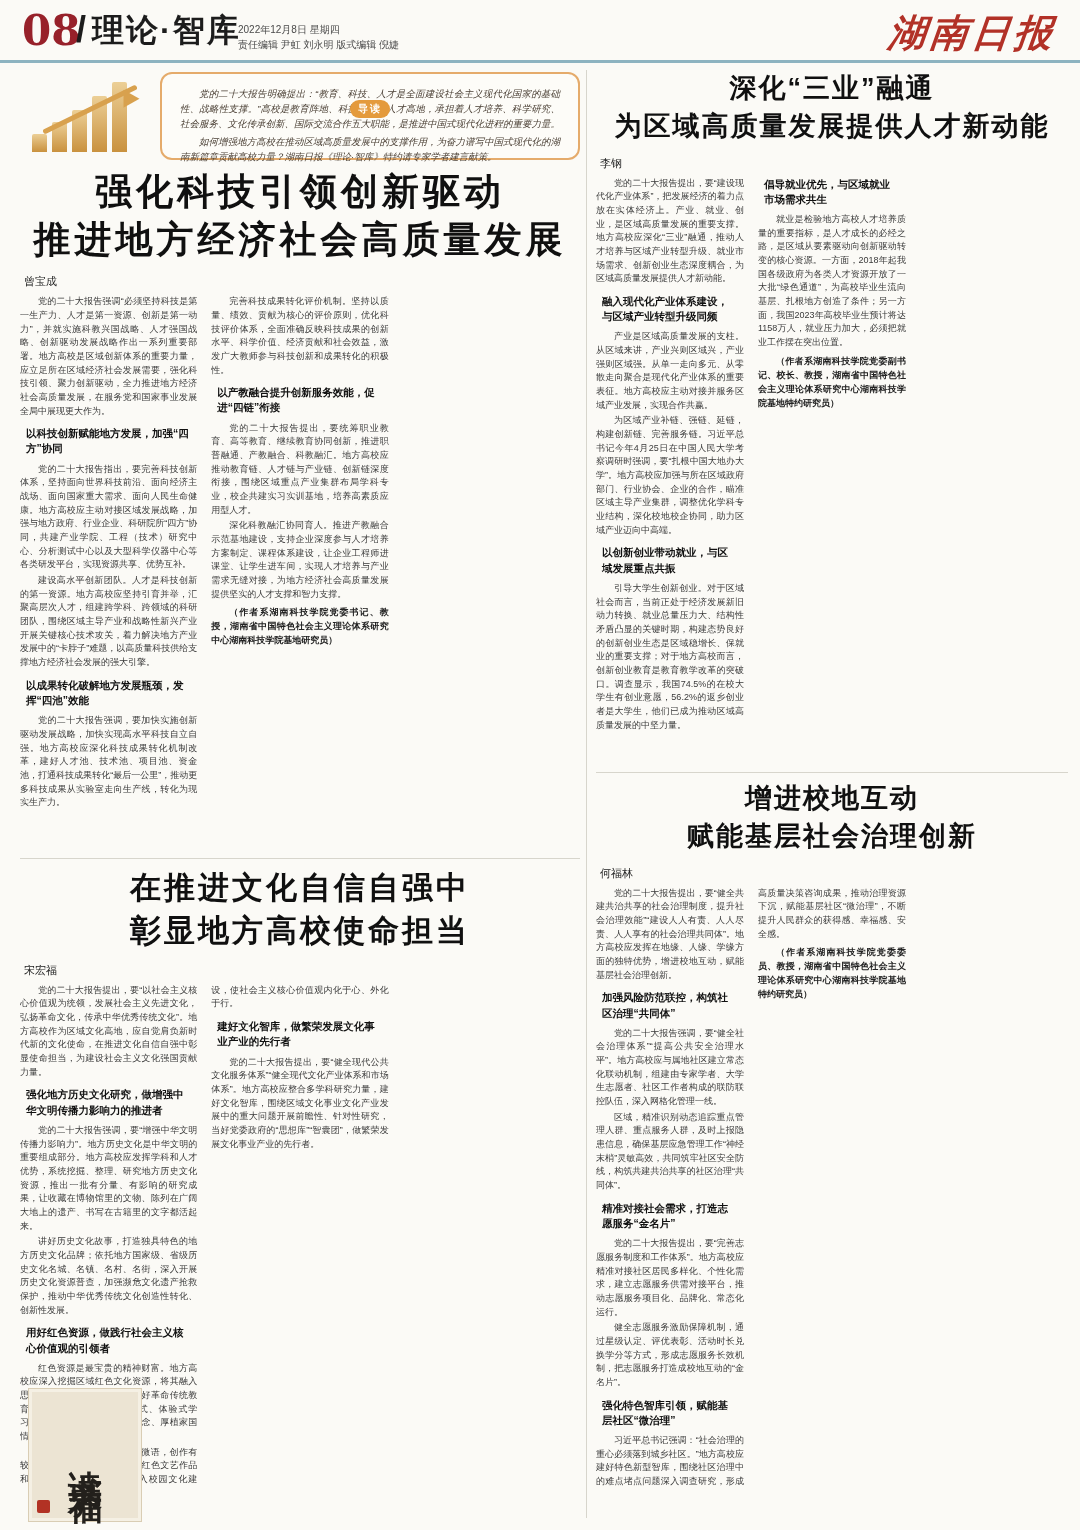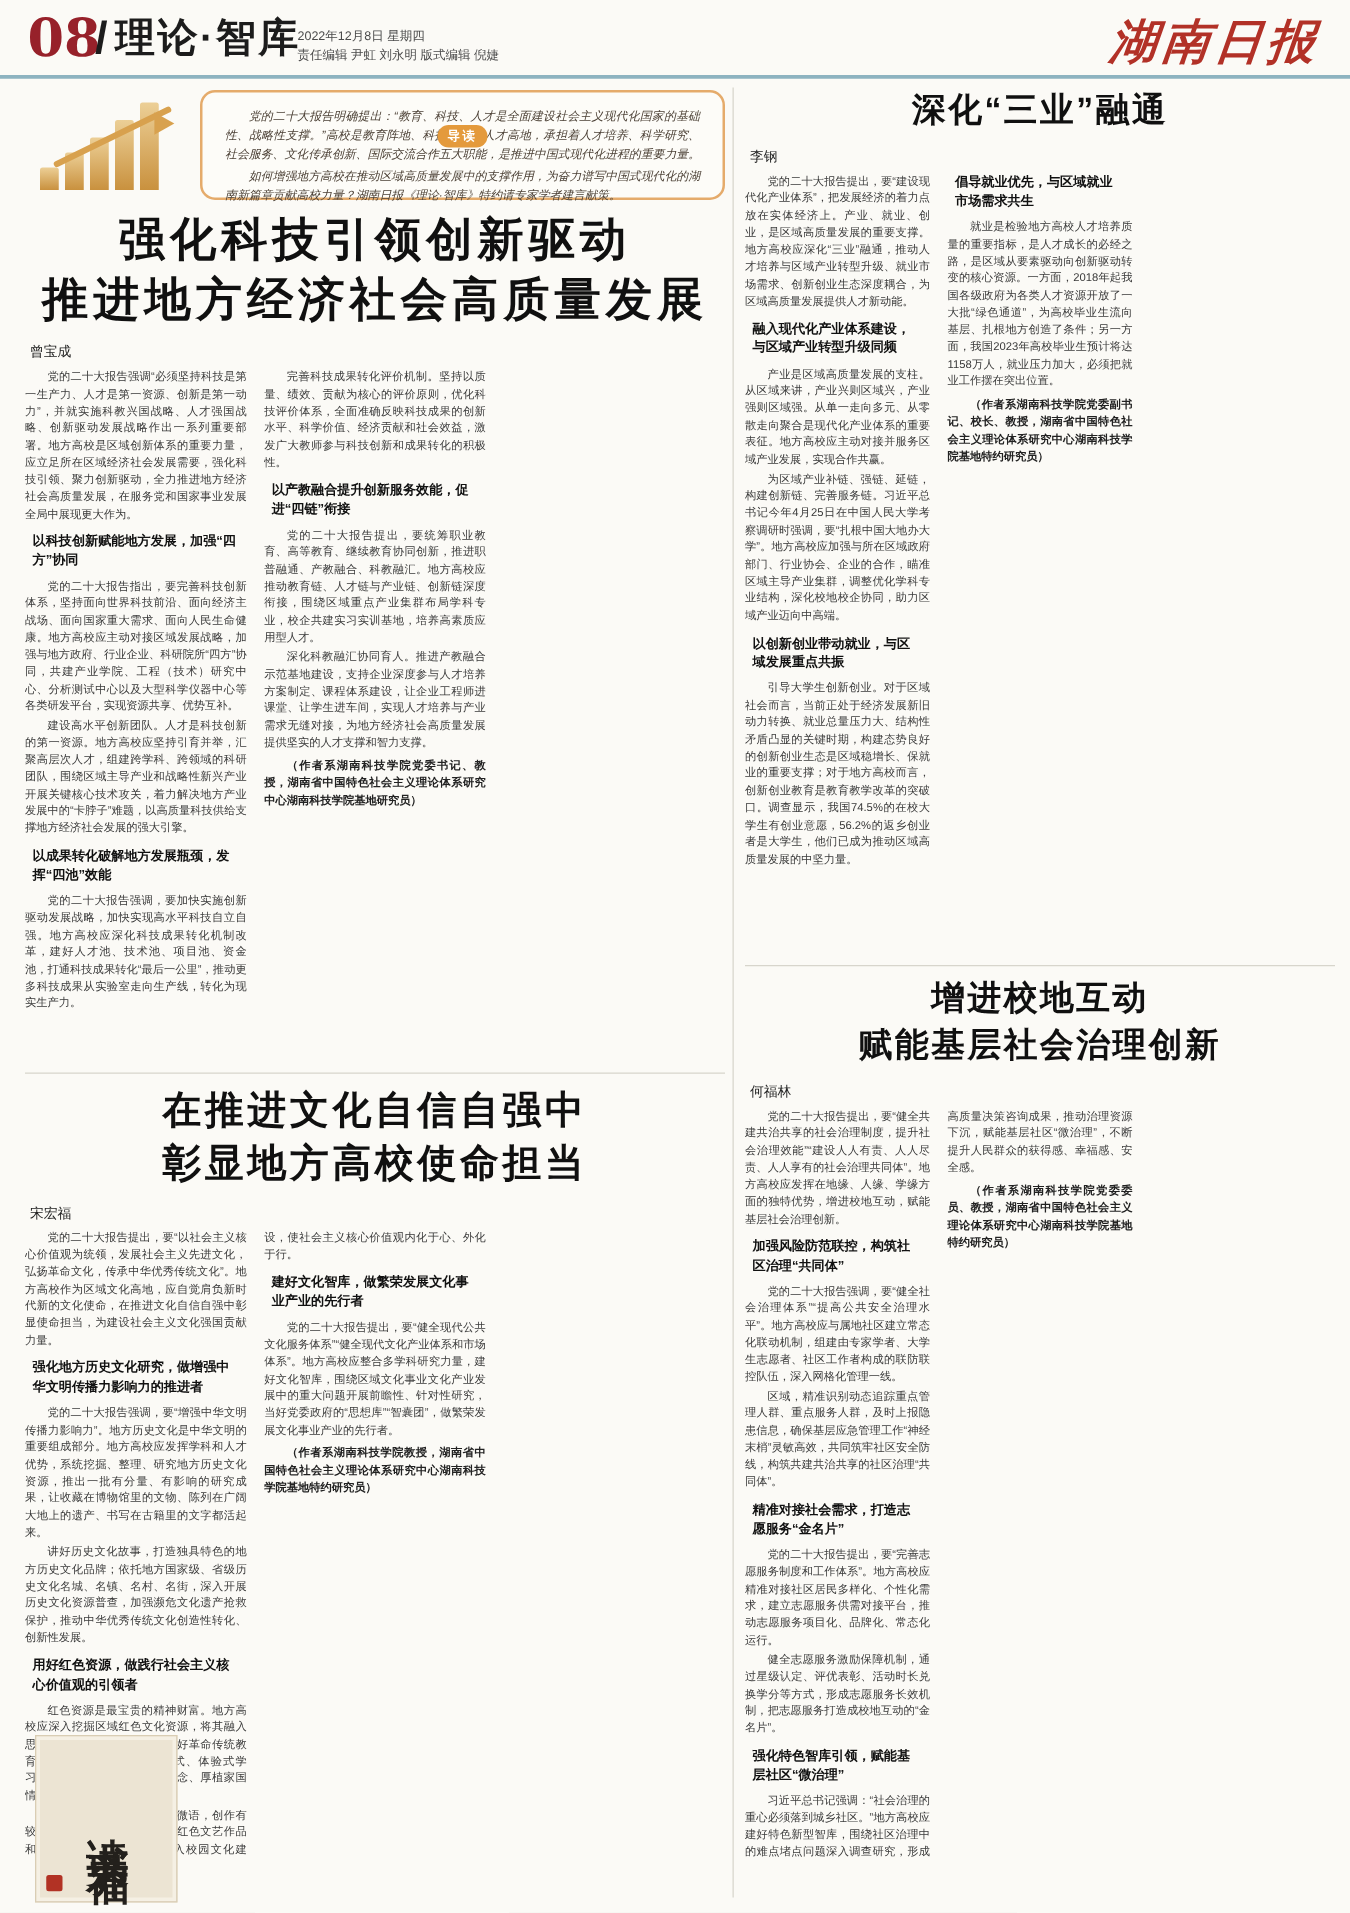--- a/index.html
+++ b/index.html
@@ -133,20 +133,21 @@
         <div class="sub">以产教融合提升创新服务效能，促进“四链”衔接</div>
         <p class="bp">党的二十大报告提出，要统筹职业教育、高等教育、继续教育协同创新，推进职普融通、产教融合、科教融汇。地方高校应推动教育链、人才链与产业链、创新链深度衔接，围绕区域重点产业集群布局学科专业，校企共建实习实训基地，培养高素质应用型人才。</p>
         <p class="bp">深化科教融汇协同育人。推进产教融合示范基地建设，支持企业深度参与人才培养方案制定、课程体系建设，让企业工程师进课堂、让学生进车间，实现人才培养与产业需求无缝对接，为地方经济社会高质量发展提供坚实的人才支撑和智力支撑。</p>
         <p class="attrib">（作者系湖南科技学院党委书记、教授，湖南省中国特色社会主义理论体系研究中心湖南科技学院基地研究员）</p>
       </div>
   </section>
 
   <section class="article a2">
     <h1 class="t-lines">
       <span class="line">深化“三业”融通</span>
+      <span class="line">为区域高质量发展提供人才新动能</span>
     </h1>
     <div class="byline">李钢</div>
     <div class="cols">
         <p class="bp">党的二十大报告提出，要“建设现代化产业体系”，把发展经济的着力点放在实体经济上。产业、就业、创业，是区域高质量发展的重要支撑。地方高校应深化“三业”融通，推动人才培养与区域产业转型升级、就业市场需求、创新创业生态深度耦合，为区域高质量发展提供人才新动能。</p>
         <div class="sub">融入现代化产业体系建设，与区域产业转型升级同频</div>
         <p class="bp">产业是区域高质量发展的支柱。从区域来讲，产业兴则区域兴，产业强则区域强。从单一走向多元、从零散走向聚合是现代化产业体系的重要表征。地方高校应主动对接并服务区域产业发展，实现合作共赢。</p>
         <p class="bp">为区域产业补链、强链、延链，构建创新链、完善服务链。习近平总书记今年4月25日在中国人民大学考察调研时强调，要“扎根中国大地办大学”。地方高校应加强与所在区域政府部门、行业协会、企业的合作，瞄准区域主导产业集群，调整优化学科专业结构，深化校地校企协同，助力区域产业迈向中高端。</p>
         <div class="sub">以创新创业带动就业，与区域发展重点共振</div>
         <p class="bp">引导大学生创新创业。对于区域社会而言，当前正处于经济发展新旧动力转换、就业总量压力大、结构性矛盾凸显的关键时期，构建态势良好的创新创业生态是区域稳增长、保就业的重要支撑；对于地方高校而言，创新创业教育是教育教学改革的突破口。调查显示，我国74.5%的在校大学生有创业意愿，56.2%的返乡创业者是大学生，他们已成为推动区域高质量发展的中坚力量。</p>
         <div class="sub">倡导就业优先，与区域就业市场需求共生</div>
@@ -164,21 +165,20 @@
     <div class="cols">
         <p class="bp">党的二十大报告提出，要“以社会主义核心价值观为统领，发展社会主义先进文化，弘扬革命文化，传承中华优秀传统文化”。地方高校作为区域文化高地，应自觉肩负新时代新的文化使命，在推进文化自信自强中彰显使命担当，为建设社会主义文化强国贡献力量。</p>
         <div class="sub">强化地方历史文化研究，做增强中华文明传播力影响力的推进者</div>
         <p class="bp">党的二十大报告强调，要“增强中华文明传播力影响力”。地方历史文化是中华文明的重要组成部分。地方高校应发挥学科和人才优势，系统挖掘、整理、研究地方历史文化资源，推出一批有分量、有影响的研究成果，让收藏在博物馆里的文物、陈列在广阔大地上的遗产、书写在古籍里的文字都活起来。</p>
         <p class="bp">讲好历史文化故事，打造独具特色的地方历史文化品牌；依托地方国家级、省级历史文化名城、名镇、名村、名街，深入开展历史文化资源普查，加强濒危文化遗产抢救保护，推动中华优秀传统文化创造性转化、创新性发展。</p>
         <div class="sub">用好红色资源，做践行社会主义核心价值观的引领者</div>
         <p class="bp">红色资源是最宝贵的精神财富。地方高校应深入挖掘区域红色文化资源，将其融入思想政治教育全过程，建好用好革命传统教育基地，组织师生开展沉浸式、体验式学习，引导青年学生坚定理想信念、厚植家国情怀。</p>
         <p class="bp">心，巧用网言网语、微言微语，创作有较高质量、为群众喜闻乐见的红色文艺作品和文创产品，把红色基因融入校园文化建设，使社会主义核心价值观内化于心、外化于行。</p>
         <div class="sub">建好文化智库，做繁荣发展文化事业产业的先行者</div>
         <p class="bp">党的二十大报告提出，要“健全现代公共文化服务体系”“健全现代文化产业体系和市场体系”。地方高校应整合多学科研究力量，建好文化智库，围绕区域文化事业文化产业发展中的重大问题开展前瞻性、针对性研究，当好党委政府的“思想库”“智囊团”，做繁荣发展文化事业产业的先行者。</p>
-        <p class="attrib">（作者系湖南科技学院教授，湖南省中国特色社会主义理论体系研究中心湖南科技学院基地特约研究员）</p>
       </div>
   </section>
 
   <section class="article a4">
     <h1 class="t-lines">
       <span class="line">增进校地互动</span>
       <span class="line">赋能基层社会治理创新</span>
     </h1>
     <div class="byline">何福林</div>
     <div class="cols">

